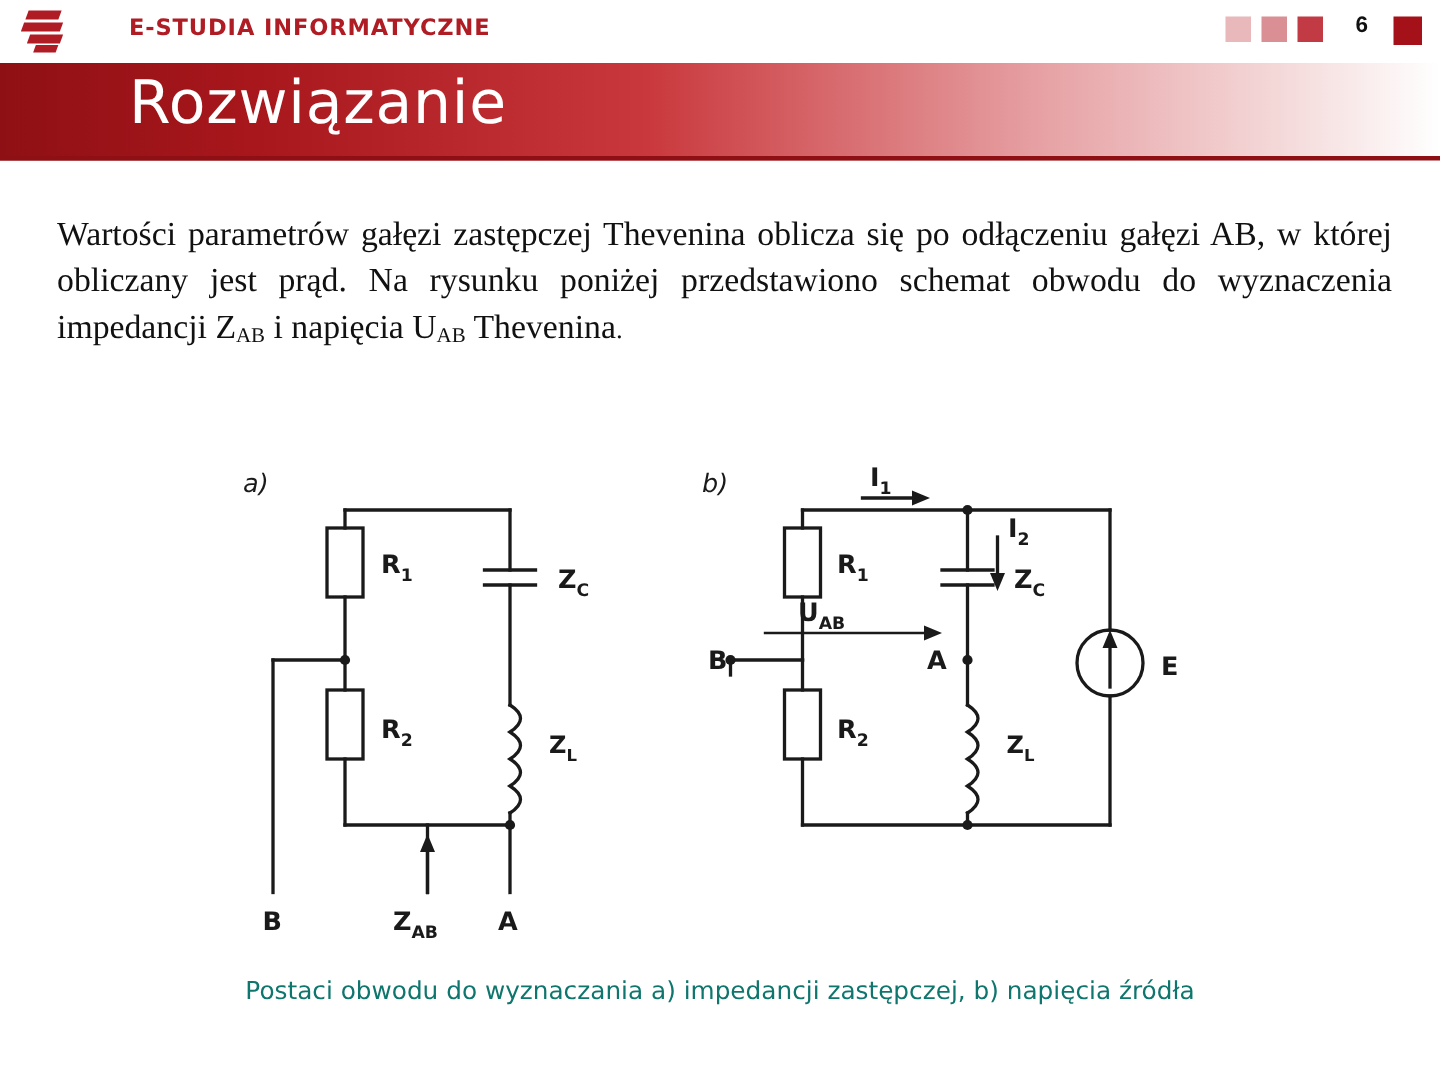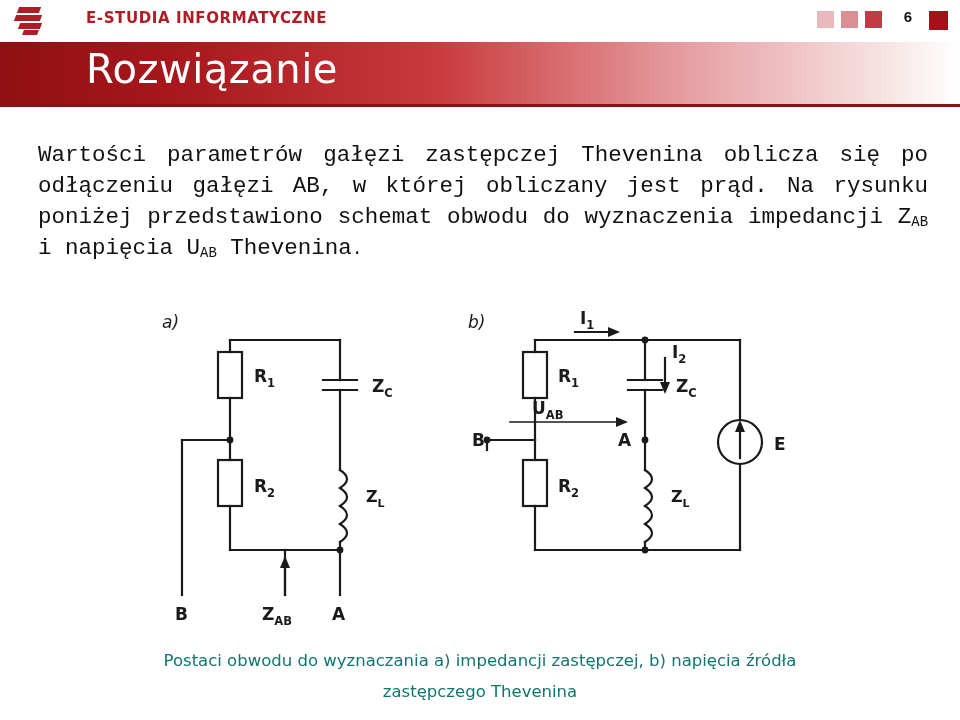--- a/index.html
+++ b/index.html
@@ -116,21 +116,21 @@
   
   .paragraph {
     position: absolute;
     left: 38px;
     top: 140px;
     width: 890px;
     font-size: 22.5px;
     line-height: 1.38;
     color: #111111;
     text-align: justify;
-    font-family: Liberation Mono, monospace;
+    font-family: Liberation Serif, serif;
   }
   .paragraph sub {
     font-size: 0.62em;
     vertical-align: -0.22em;
   }
   .paragraph .small-dot { font-size: 0.8em; }
 
   
   .figure {
     position: absolute;
@@ -288,14 +288,13 @@
       <text x="412" y="104" font-size="17" font-weight="bold">U<tspan font-size="11.5" dy="5">AB</tspan></text>
       <text x="460" y="14" font-size="17" font-weight="bold">I<tspan font-size="11.5" dy="5">1</tspan></text>
       <text x="552" y="48" font-size="17" font-weight="bold">I<tspan font-size="11.5" dy="5">2</tspan></text>
       <text x="654" y="140" font-size="17" font-weight="bold">E</text>
     </g>
   </svg>
 </div>
 
 <div class="caption">
   <div>Postaci obwodu do wyznaczania a) impedancji zastępczej, b) napięcia źródła</div>
-  <div>zastępczego Thevenina</div>
 </div>
 
 </body></html>

